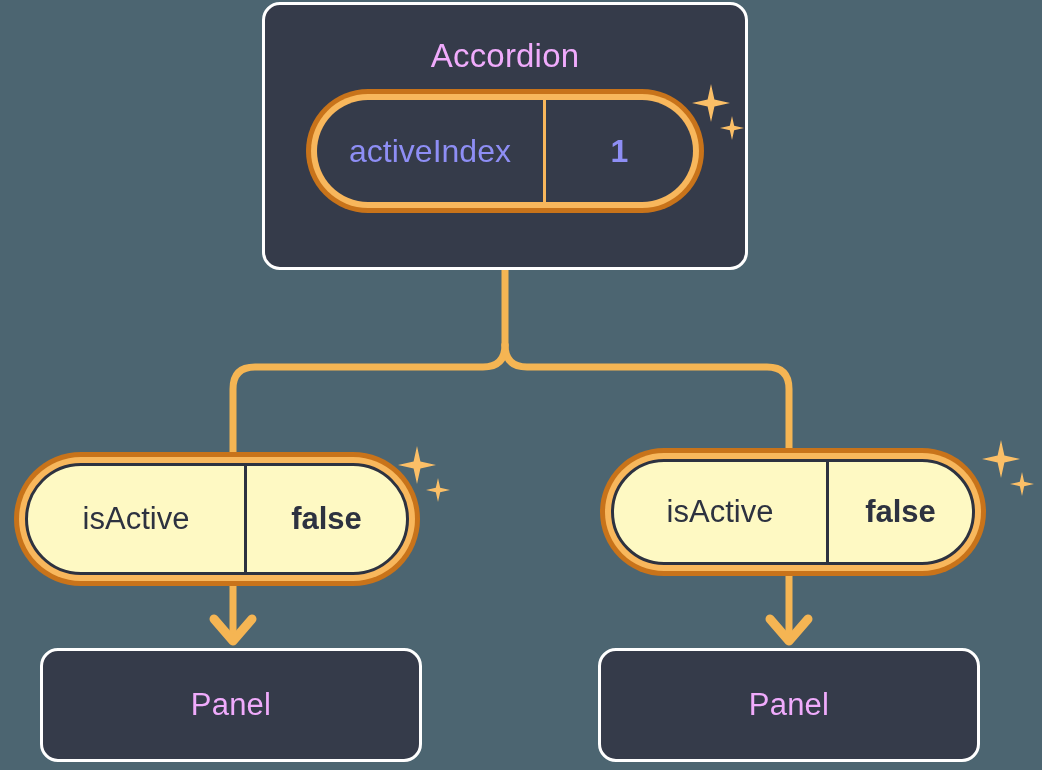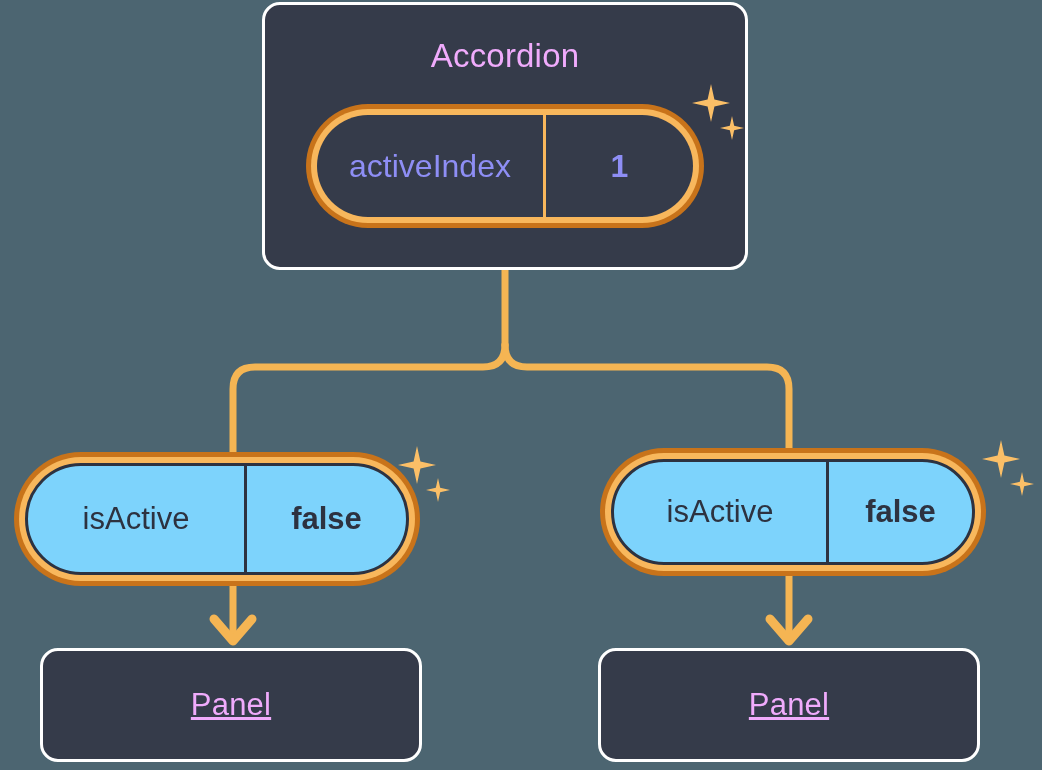--- a/index.html
+++ b/index.html
@@ -62,21 +62,21 @@
 
   .panel-card {
     width: 382px;
     height: 114px;
     display: flex;
     align-items: center;
     justify-content: center;
   }
   #panel-card-left  { left: 40px;  top: 648px; }
   #panel-card-right { left: 598px; top: 648px; }
-  .panel-card .card-title { font-size: 31px; text-decoration: underline; }
+  .panel-card .card-title { font-size: 31px; }
 
   
   
   .pill {
     position: absolute;
     box-sizing: border-box;
     border-radius: 999px;
     background: #c8731a;                 
     padding: 5px;
     z-index: 3;
@@ -101,21 +101,21 @@
   .pill-key, .pill-val {
     display: flex;
     align-items: center;
     justify-content: center;
     white-space: nowrap;
   }
 
   
   #pill-active-index {
     left: 306px;
-    top: 104px;
+    top: 89px;
     width: 398px;
     height: 124px;
   }
   #pill-active-index .pill-body {
     background: #353b4a;
   }
   #pill-active-index .pill-key {
     flex: 0 0 226px;
     color: #8e8ef5;
     font-size: 32px;
@@ -123,21 +123,21 @@
   }
   #pill-active-index .pill-val {
     flex: 1 1 auto;
     color: #8e8ef5;
     font-size: 32px;
     font-weight: 700;
   }
 
   
   .pill-purple .pill-body {
-    background: #7dd3fc;
+    background: #fef9c3;
     border: 3px solid #2d3240;
   }
   .pill-purple .pill-key {
     color: #2d3240;
     font-size: 31px;
     border-right: 3px solid #2d3240;
   }
   .pill-purple .pill-val {
     color: #2d3240;
     font-size: 31px;

